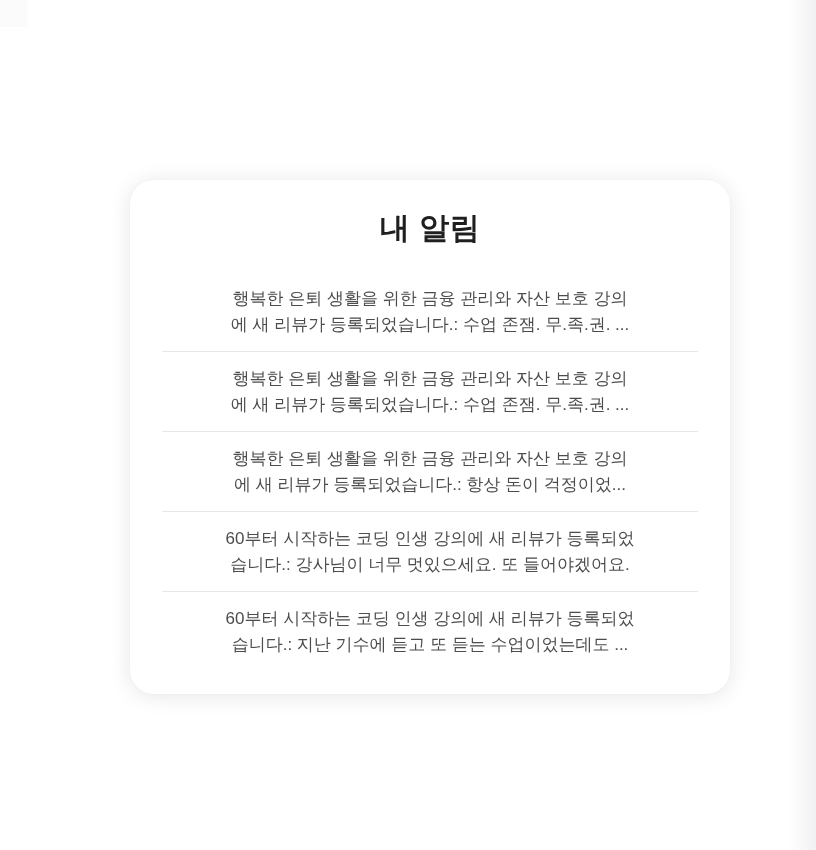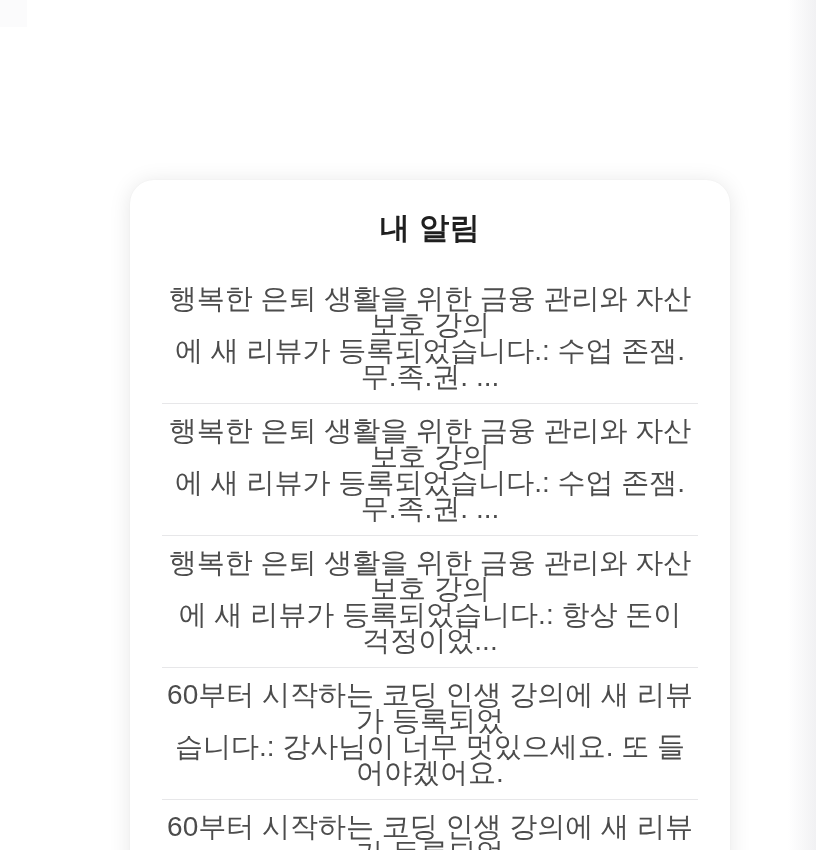--- a/index.html
+++ b/index.html
@@ -51,21 +51,21 @@
     color: #1f1f1f;
     letter-spacing: 0.5px;
   }
   .notif-list {
     list-style: none;
     margin: 0;
     padding: 0;
   }
   .notif-item {
     padding: 14px 0 13px 0;
-    font-size: 28px;
+    font-size: 17px;
     line-height: 26px;
     color: #4c4c4c;
     text-align: center;
     white-space: pre-line;
     border-bottom: 1px solid #e7e7e9;
     cursor: pointer;
   }
   .notif-item:last-child {
     border-bottom: none;
   }

